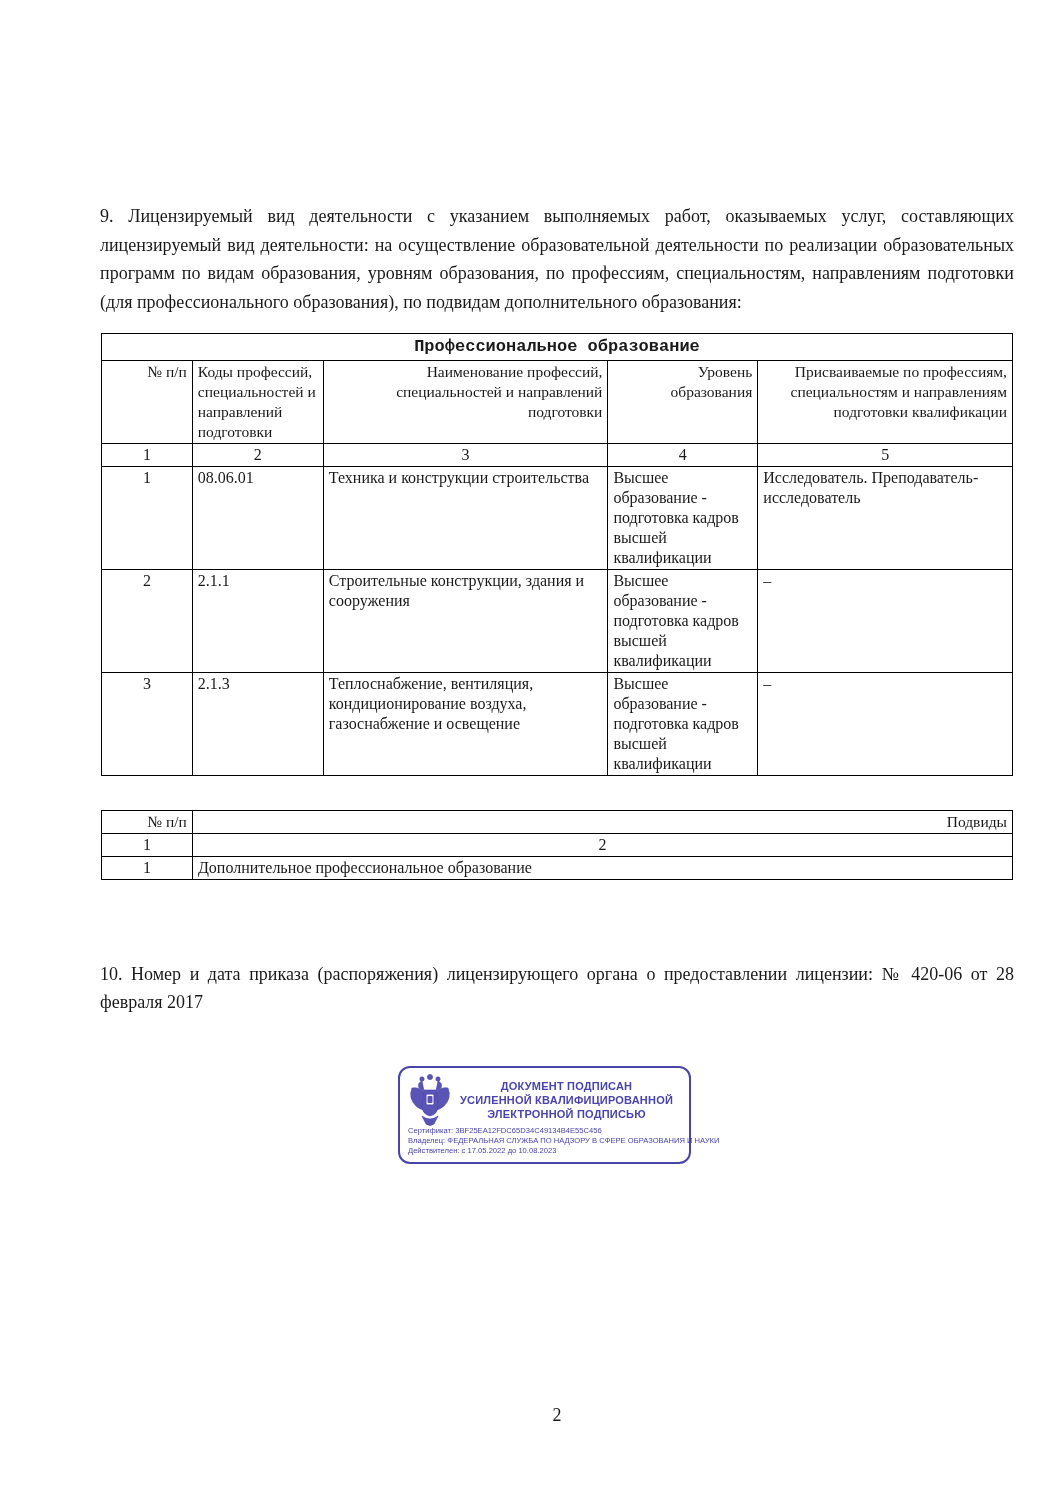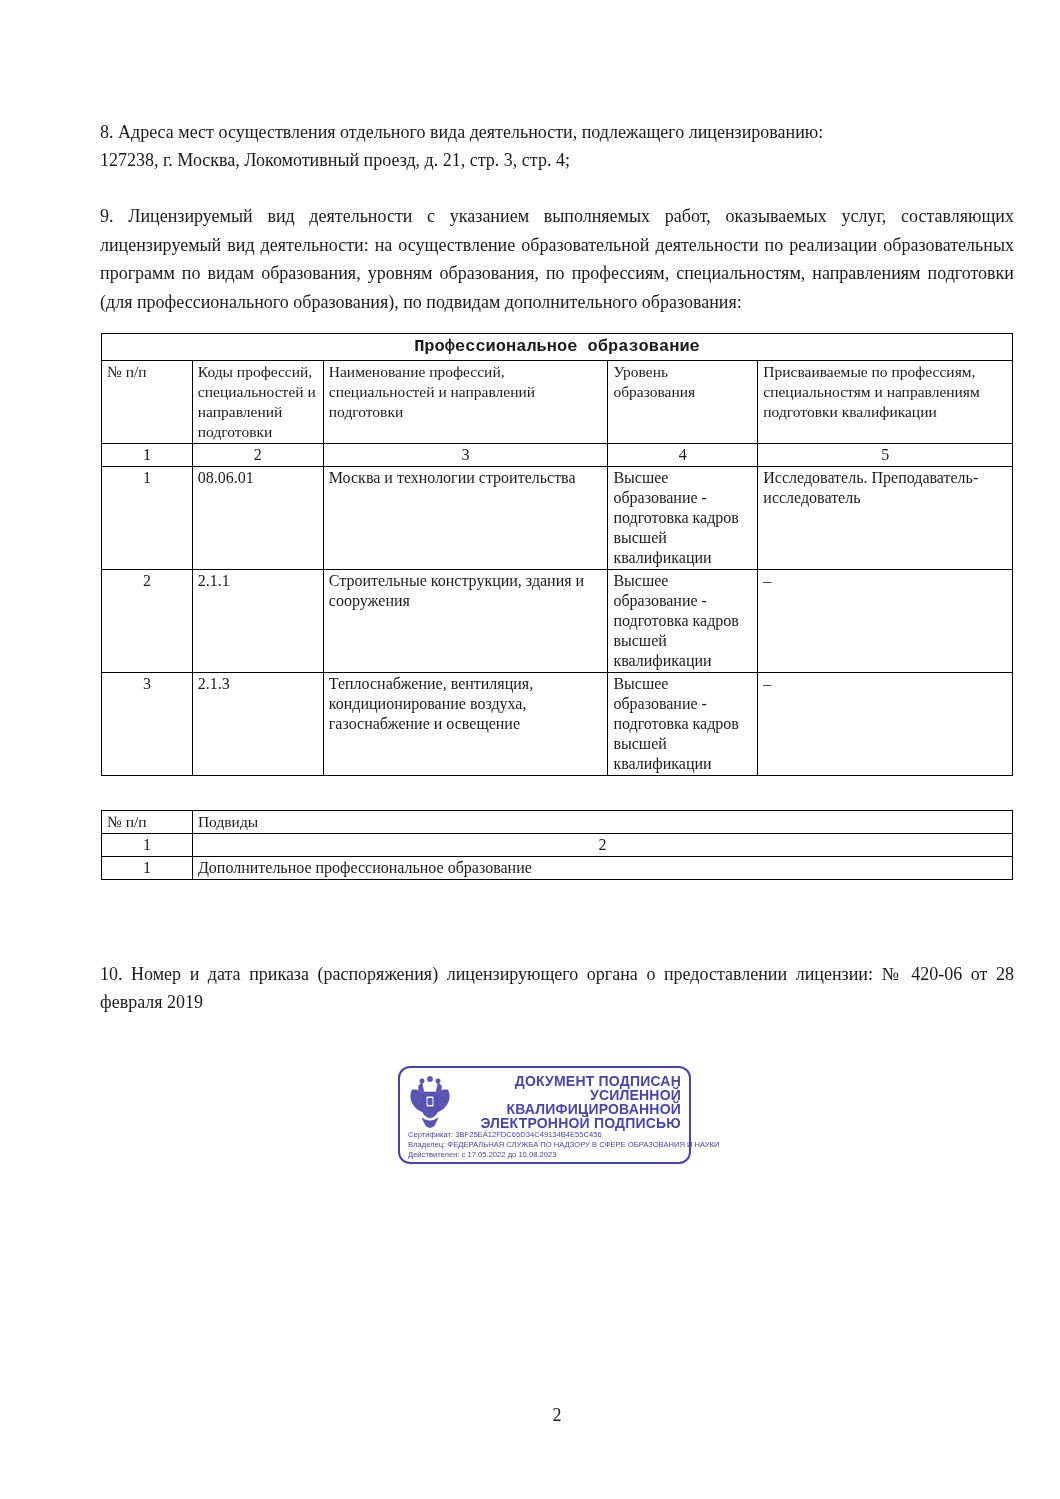--- a/index.html
+++ b/index.html
@@ -29,21 +29,21 @@
   }
   table.doc, table.doc td, table.doc th {
     border: 1.5px solid #000;
   }
   table.doc td, table.doc th { padding: 1px 5px; vertical-align: top; }
   .tbl-title {
     text-align: center; font-weight: bold; font-size: 17px;
     padding: 3px 4px !important;
     font-family: Liberation Mono, monospace;
   }
-  .tbl-head { text-align: left; font-size: 15.5px; font-weight: normal; vertical-align: top; }
+  .tbl-head { text-align: right; font-size: 15.5px; font-weight: normal; vertical-align: top; }
   .tbl-num { text-align: center; height: 22px; }
   .tbl-section { font-weight: bold; text-align: center; font-size: 15.5px; padding: 2px 6px !important; }
   td.c-num { text-align: center; }
 
   .prof-table { top: 333px; }
   .add-table { top: 810px; }
 
   .sec10 { top: 960px; font-size: 18px; line-height: 28px; text-align: justify; }
 
   .stamp {
@@ -52,42 +52,38 @@
     width: 293px; height: 98px;
     border: 2px solid #4944ab;
     border-radius: 12px;
     color: #4944ab;
     font-family: "Liberation Sans", sans-serif;
     padding: 6px 8px 4px 8px;
   }
   .stamp-top { display: flex; align-items: center; }
   .stamp-eagle { width: 44px; height: 52px; flex: 0 0 44px; }
   .stamp-title {
-    flex: 1; text-align: right;
-    font-weight: bold; font-size: 14px; line-height: 14px;
+    flex: 1; text-align: center;
+    font-weight: bold; font-size: 11px; line-height: 14px;
     letter-spacing: 0.2px;
   }
   .stamp-lines { font-size: 7.6px; line-height: 10px; white-space: nowrap; }
 
   .footer-note {
     top: 1296px; text-align: center; font-size: 16px;
   }
   .page-num {
     top: 1405px; text-align: center; font-size: 18px;
   }
 </style>
 </head>
 <body>
 
 <div class="page">
 
-  <div class="content sec8">
-    <div>8. Адреса мест осуществления отдельного вида деятельности, подлежащего лицензированию:</div>
-    <div>127238, г. Москва, Локомотивный проезд, д. 21, стр. 3, стр. 4;</div>
-  </div>
 
   <div class="content sec9">
     <div>9. Лицензируемый вид деятельности с указанием выполняемых работ, оказываемых услуг, составляющих лицензируемый вид деятельности: на осуществление образовательной деятельности по реализации образовательных программ по видам образования, уровням образования, по профессиям, специальностям, направлениям подготовки (для профессионального образования), по подвидам дополнительного образования:</div>
   </div>
 
   <table class="doc prof-table">
     <colgroup>
       <col style="width:91px">
         <col style="width:131px">
         <col style="width:285px">
@@ -108,21 +104,21 @@
       <tr>
         <td class="tbl-num">1</td>
         <td class="tbl-num">2</td>
         <td class="tbl-num">3</td>
         <td class="tbl-num">4</td>
         <td class="tbl-num">5</td>
       </tr>
       <tr style="height:98px">
         <td class="c-num">1</td>
         <td>08.06.01</td>
-        <td>Москва и технологии строительства</td>
+        <td>Техника и конструкции строительства</td>
         <td>Высшее образование - подготовка кадров высшей квалификации</td>
         <td>Исследователь. Преподаватель-исследователь</td>
       </tr>
       <tr style="height:96px">
         <td class="c-num">2</td>
         <td>2.1.1</td>
         <td>Строительные конструкции, здания и сооружения</td>
         <td>Высшее образование - подготовка кадров высшей квалификации</td>
         <td>–</td>
       </tr>
@@ -151,21 +147,21 @@
         <td class="tbl-num">2</td>
       </tr>
       <tr>
         <td class="c-num">1</td>
         <td>Дополнительное профессиональное образование</td>
       </tr>
     </tbody>
   </table>
 
   <div class="content sec10">
-    <div>10. Номер и дата приказа (распоряжения) лицензирующего органа о предоставлении лицензии: № 420-06 от 28 февраля 2019</div>
+    <div>10. Номер и дата приказа (распоряжения) лицензирующего органа о предоставлении лицензии: № 420-06 от 28 февраля 2017</div>
   </div>
 
   <div class="stamp">
     <div class="stamp-top">
       <svg class="stamp-eagle" viewBox="0 0 44 52" xmlns="http://www.w3.org/2000/svg">
         <g fill="#5a55b5" stroke="#4944ab" stroke-width="0.6">
 
           <circle cx="14" cy="5" r="2.2"></circle>
             <circle cx="30" cy="5" r="2.2"></circle>
             <circle cx="22" cy="3" r="2.6"></circle>

